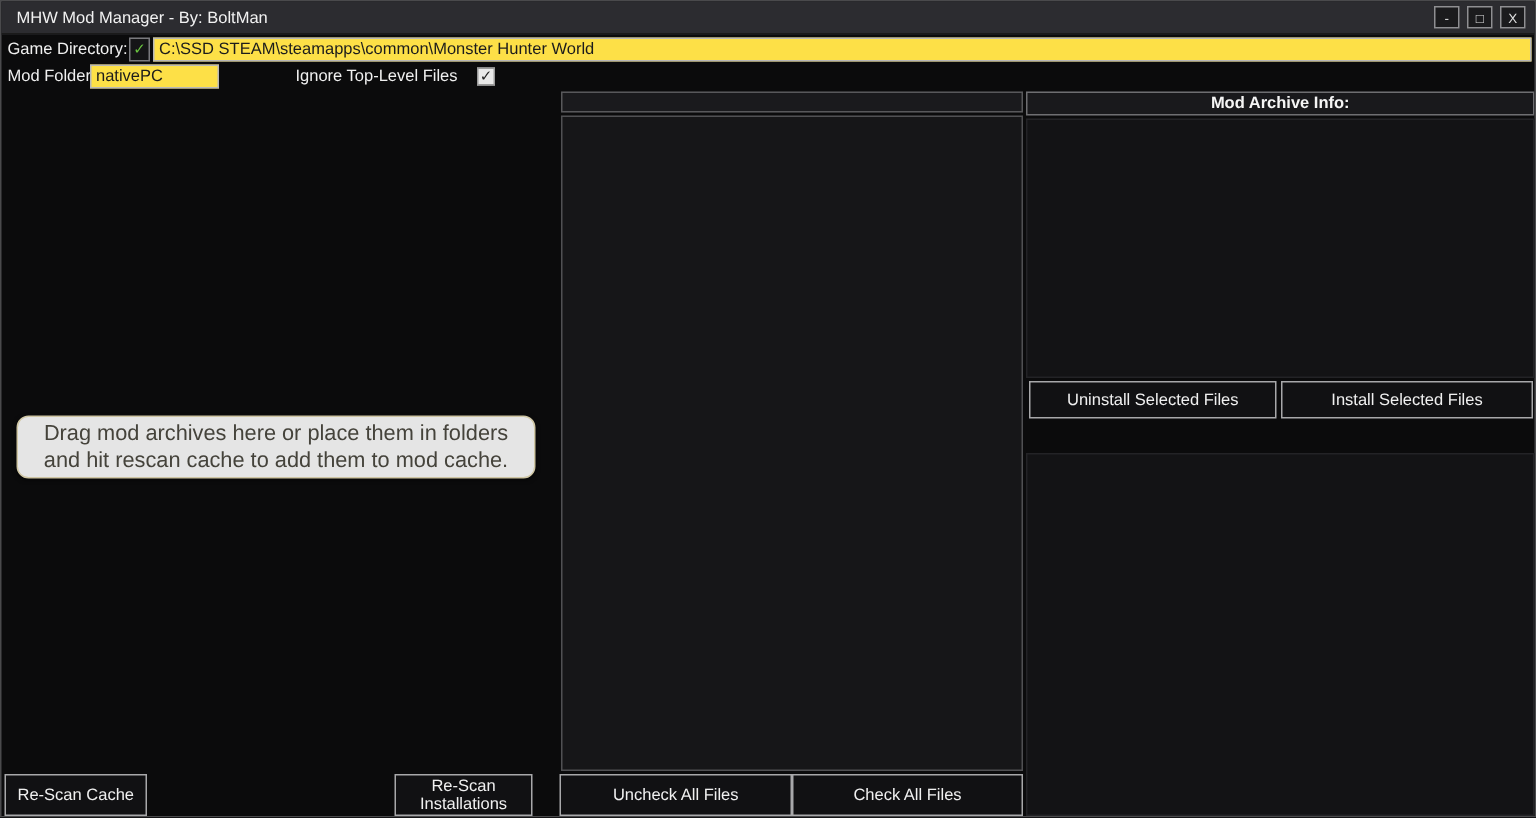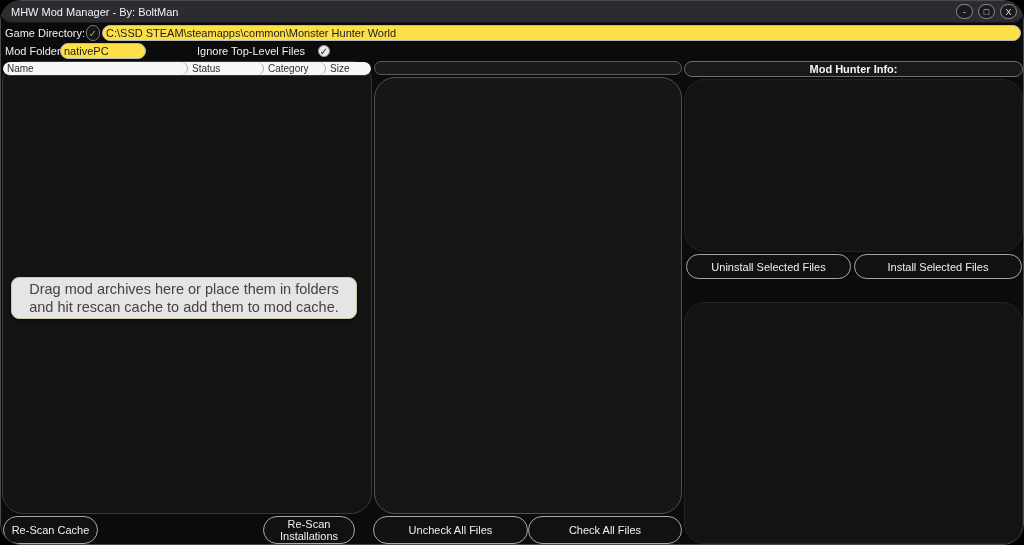--- a/index.html
+++ b/index.html
@@ -1,15 +1,15 @@
 <!DOCTYPE html>
 <html><head>
 <meta charset="utf-8">
 <style>
-  * { margin:0; padding:0; box-sizing:border-box;border-radius:21px; }
+  * { margin:0; padding:0; box-sizing:border-box; }
   html,body { background:#000; }
   body { font-family:"Liberation Sans", sans-serif; }
   .window {
     position:relative; width:1024px; height:545px;
     background:#0b0b0c; border:1px solid #4a4a4c; overflow:hidden;
     color:#e8e8e8;
   }
   
   .titlebar {
     position:absolute; top:0; left:0; right:0; height:22px;
@@ -123,38 +123,30 @@
     <input class="text-input gd-input" value="C:\SSD STEAM\steamapps\common\Monster Hunter World" style="">
   </div>
 
   <div class="row row-modfolder">
     <span class="lbl lbl-mf">Mod Folder:</span>
     <input class="text-input mf-input" value="nativePC" style="">
     <span class="lbl ignore-lbl">Ignore Top-Level Files</span>
     <span class="checkbox"><span>✓</span></span>
   </div>
 
-  <div class="mod-table">
-    <div class="mod-table-header">
-      <div class="hcell hc-name">Name</div>
-      <div class="hcell hc-status">Status</div>
-      <div class="hcell hc-category">Category</div>
-      <div class="hcell hc-size">Size</div>
-    </div>
-  </div>
 
   <div class="drop-hint">
     <div>Drag mod archives here or place them in folders</div>
     <div>and hit rescan cache to add them to mod cache.</div>
   </div>
 
   <div class="center-header"></div>
   <div class="center-body"></div>
 
-  <div class="info-header hdr-mod-archive">Mod Hunter Info:</div>
+  <div class="info-header hdr-mod-archive">Mod Archive Info:</div>
   <div class="info-body body-mod-archive"></div>
 
   <button class="btn btn-install">Install Selected Files</button>
   <button class="btn btn-uninstall">Uninstall Selected Files</button>
 
   <div class="info-body body-archive-file"></div>
 
   <button class="btn btn-rescan-cache">Re-Scan Cache</button>
   <button class="btn btn-rescan-inst">Re-Scan Installations</button>
   <button class="btn btn-uncheck-all">Uncheck All Files</button>

